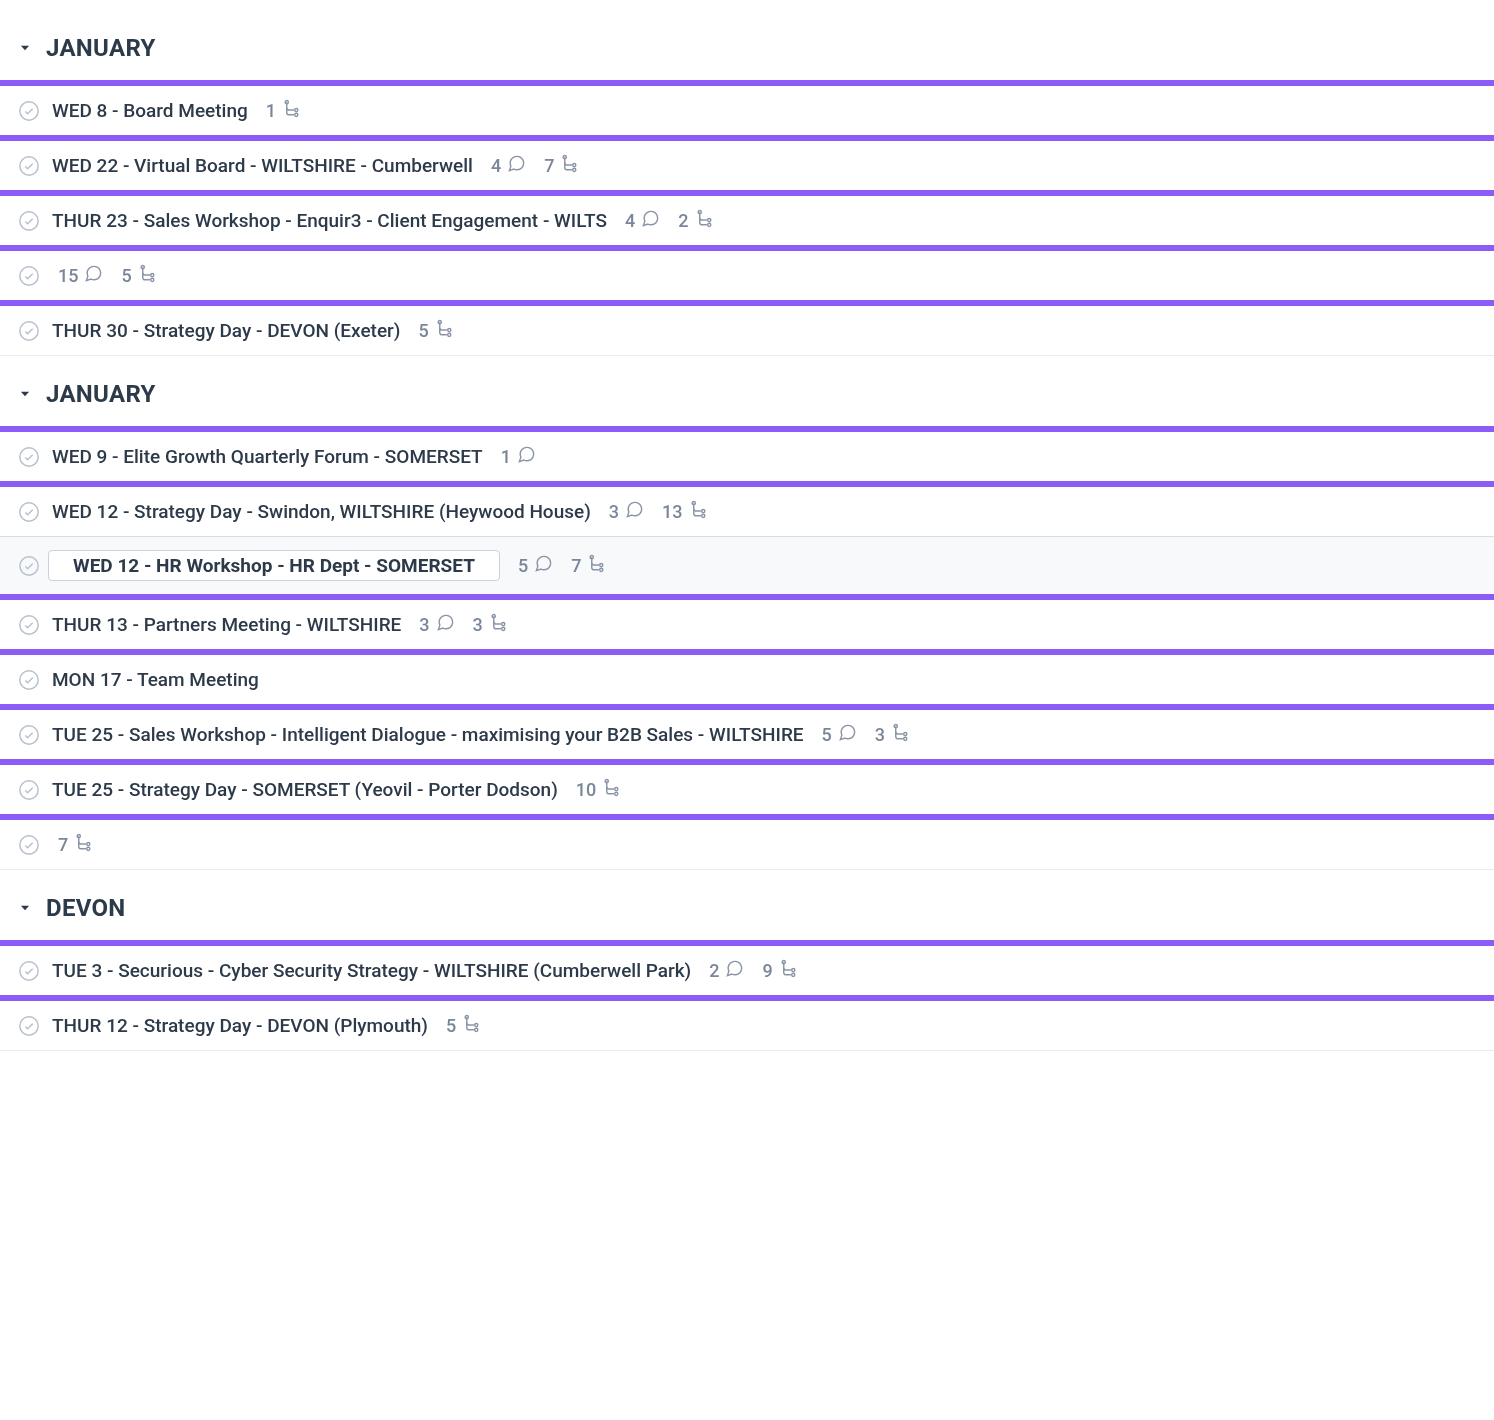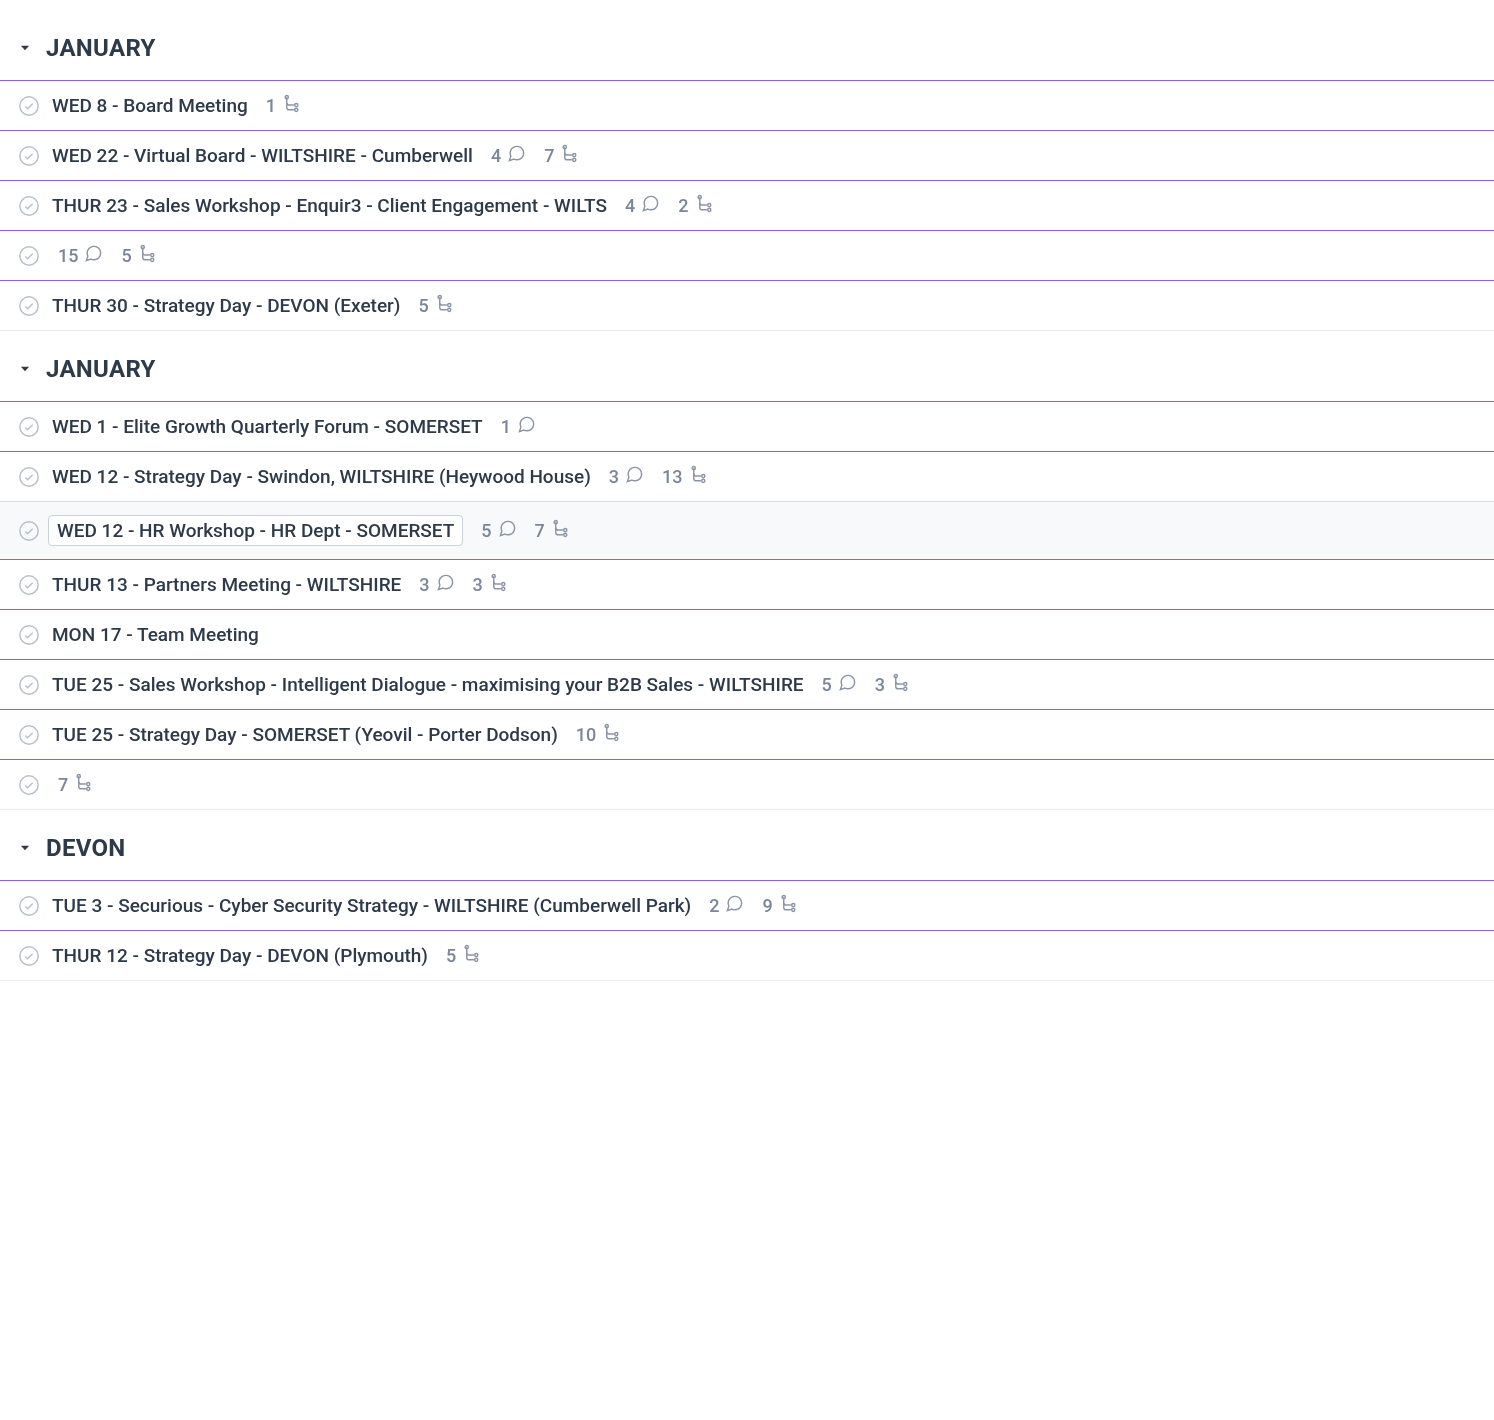--- a/index.html
+++ b/index.html
@@ -37,21 +37,21 @@
     .group-title {
       font-size: 24px;
       font-weight: 700;
       letter-spacing: 0.3px;
       color: #2d3a4a;
     }
     .row {
       display: flex;
       align-items: center;
       padding: 13px 18px;
-      border-top: 1px solid #8b5cf6;
+      border-top: 6px solid #8b5cf6;
       gap: 12px;
       font-size: 19px;
       color: #2d3a4a;
     }
     .row.selected {
       background: #f7f9fb;
       border-top: 1px solid #d6dde6;
       border-bottom: 1px solid #d6dde6;
       margin-bottom: -1px;
     }
@@ -75,23 +75,24 @@
       stroke-width: 1.6;
     }
     .row-title {
       color: #2d3a4a;
       font-weight: 500;
       white-space: nowrap;
     }
     .row.selected .row-title {
       border: 1px solid #c9d2de;
       border-radius: 4px;
-      padding: 3px 8px;
+      padding: 3px 24px;
       margin-left: -4px;
       background: #fff;
+      font-weight: bold;
     }
     .meta {
       display: flex;
       align-items: center;
       gap: 18px;
       margin-left: 6px;
     }
     .meta-item {
       display: flex;
       align-items: center;
@@ -241,21 +242,21 @@
             <path d="M5 8l7 8 7-8z"></path>
           </svg>
         </span>
         <span class="group-title">JANUARY</span>
       </div>
       <div class="row">
         <span class="check-icon"><svg viewBox="0 0 24 24">
             <circle cx="12" cy="12" r="10"></circle>
             <path d="M8 12.5l2.5 2.5L16 9.5"></path>
           </svg></span>
-        <span class="row-title">WED 1 - Elite Growth Quarterly Forum - SOMERSET</span>
+        <span class="row-title">WED 9 - Elite Growth Quarterly Forum - SOMERSET</span>
         <span class="meta">
           <span class="meta-item">
             <span>1</span>
             <span><svg viewBox="0 0 24 24">
                 <path d="M21 11.5a8.38 8.38 0 0 1-.9 3.8 8.5 8.5 0 0 1-7.6 4.7 8.38 8.38 0 0 1-3.8-.9L3 21l1.9-5.7a8.38 8.38 0 0 1-.9-3.8 8.5 8.5 0 0 1 4.7-7.6 8.38 8.38 0 0 1 3.8-.9h.5a8.48 8.48 0 0 1 8 8v.5z"></path>
               </svg></span>
           </span>
         </span>
       </div>
       <div class="row">

